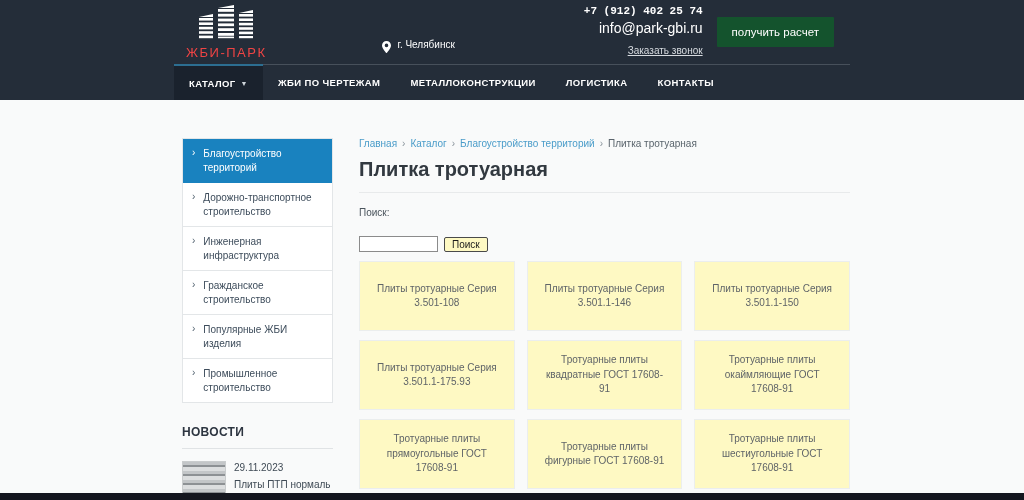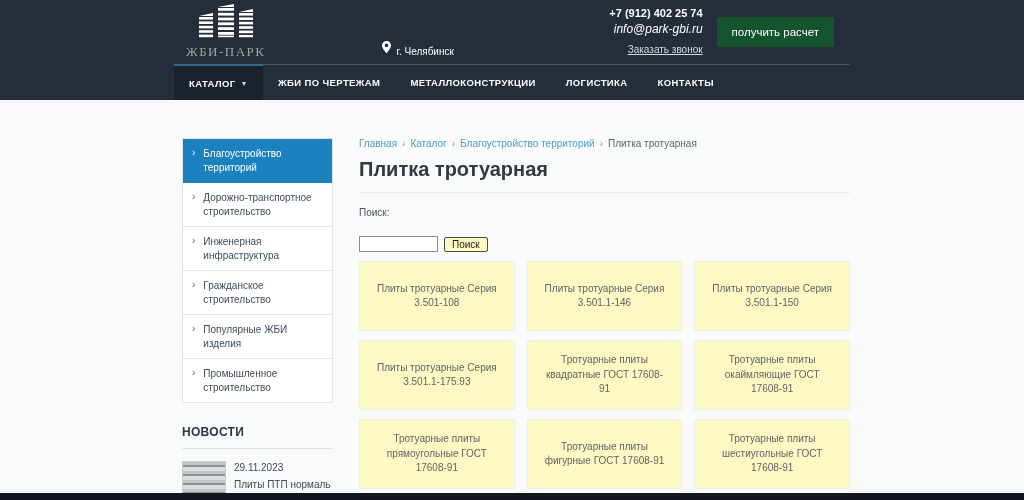--- a/index.html
+++ b/index.html
@@ -12,28 +12,28 @@
 
   
   .header { background: #242d39; height: 100px; width: 100%; }
   .header-inner { width: 676px; margin: 0 auto; }
   .header-top {
     height: 64px; display: flex; align-items: center;
     padding: 0 16px 0 12px;
   }
   .logo { display: flex; flex-direction: column; align-items: center; gap: 2px; }
   .logo-text {
-    font-family: Liberation Serif, serif;
-    color: #a3a3a3; font-size: 13px; letter-spacing: 1.5px; white-space: nowrap;
-  }
-  .location { display: flex; align-items: flex-end; gap: 6px; margin-left: 116px; margin-top: 32px; }
+    font-family: Liberation Sans, sans-serif;
+    color: #ef4444; font-size: 13px; letter-spacing: 1.5px; white-space: nowrap;
+  }
+  .location { display: flex; align-items: flex-start; gap: 6px; margin-left: 116px; margin-top: 32px; }
   .location-text { color: #ffffff; font-size: 10px; }
   .contacts { margin-left: auto; text-align: right; line-height: 1.35; }
-  .phone { color: #ffffff; font-size: 11px; font-weight: bold; white-space: nowrap; }
-  .email { color: #ffffff; font-size: 12px; font-style: italic; }
+  .phone { color: #ffffff; font-size: 11px; font-weight: bold; white-space: nowrap; font-family: Liberation Mono, monospace; }
+  .email { color: #ffffff; font-size: 14px; }
   .callback { color: #d7dbe0; font-size: 10px; text-decoration: underline; cursor: pointer; display: inline-block; }
   .cta-btn {
     margin-left: 14px; background: #14532d; color: #ffffff; border: none;
     font-size: 11.5px; padding: 9px 15px; border-radius: 1px; cursor: pointer;
     font-family: "Liberation Sans", sans-serif; white-space: nowrap;
   }
 
   
   .nav { display: flex; height: 36px; border-top: 1px solid #47505b; }
   .nav-item {

